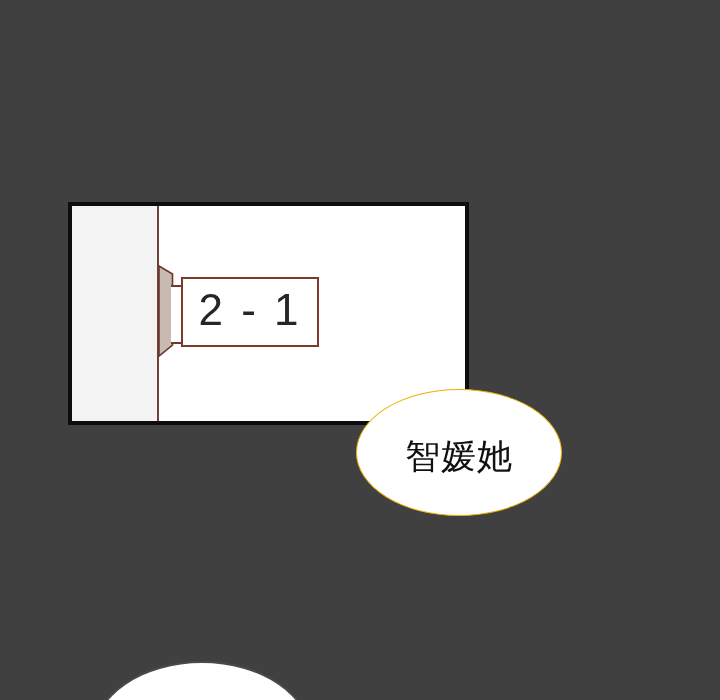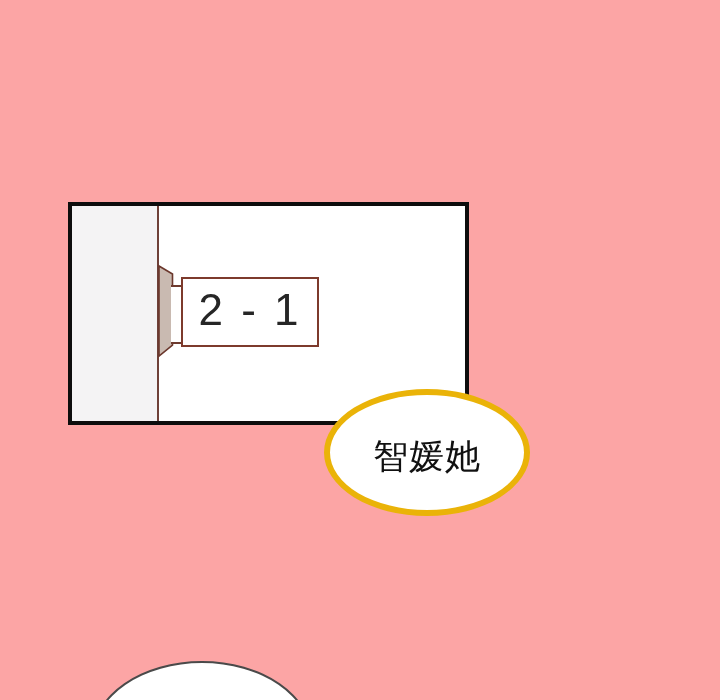--- a/index.html
+++ b/index.html
@@ -4,21 +4,21 @@
 <style>
   html, body {
     margin: 0;
     padding: 0;
     background: #ffffff;
   }
   .page {
     position: relative;
     width: 720px;
     height: 700px;
-    background: #fca5a5;
+    background: #404040;
     overflow: hidden;
     font-family: "Liberation Sans", "DejaVu Sans", sans-serif;
   }
 
   
   .panel {
     position: absolute;
     left: 68px;
     top: 202px;
     width: 401px;
@@ -88,25 +88,25 @@
   .bubble {
     position: absolute;
     background: #ffffff;
     border-radius: 50%;
     box-sizing: border-box;
     display: flex;
     align-items: center;
     justify-content: center;
   }
   .bubble-main {
-    left: 324px;
+    left: 356px;
     top: 389px;
     width: 206px;
     height: 127px;
-    border: 6px solid #eab308;
+    border: 1px solid #eab308;
     z-index: 3;
   }
   .bubble-text {
     font-size: 35px;
     color: #111111;
     letter-spacing: 1px;
     line-height: 1;
     padding-top: 6px;
   }
   .bubble-partial {

